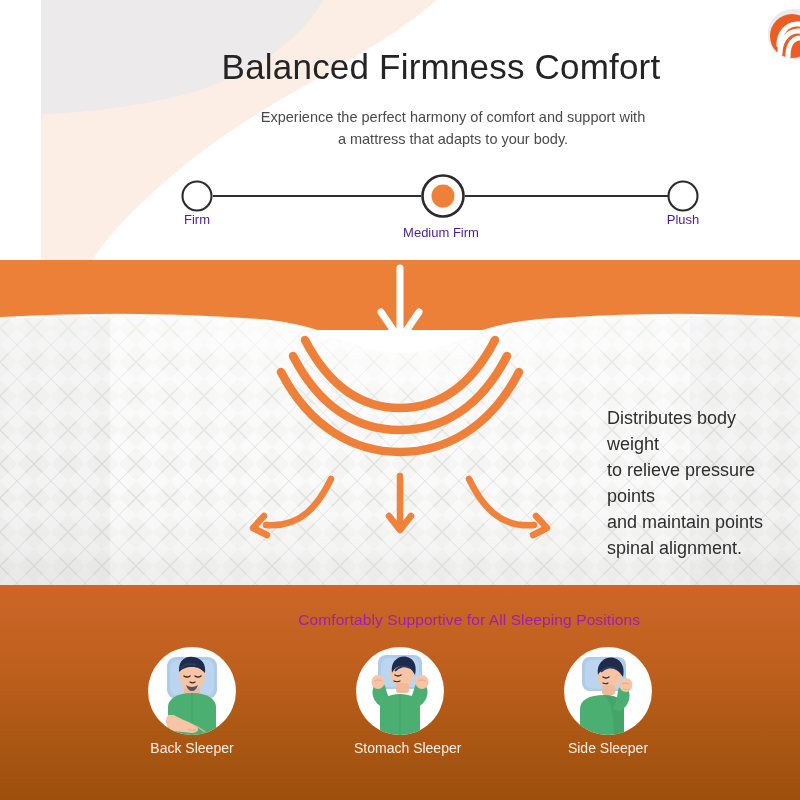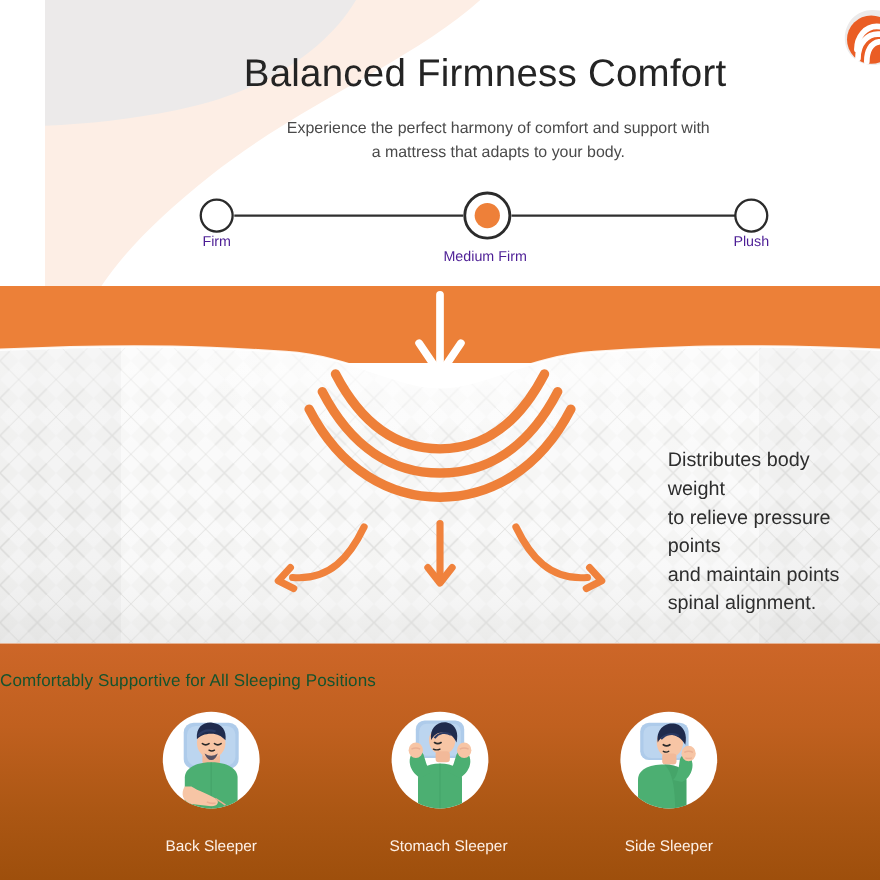--- a/index.html
+++ b/index.html
@@ -58,31 +58,31 @@
     font-size:18px; line-height:1.45; color:#2e2e2e;
   }
 
   
   .positions {
     position:absolute; left:0; top:585px; width:800px; height:215px;
     background:linear-gradient(180deg, #cd6628 0%, #c0601f 35%, #ac5714 70%, #9e4f0c 100%);
     overflow:hidden;
   }
   .positions-heading {
-    position:absolute; left:0; top:611px; width:640px; text-align:left;
-    font-size:15.5px; color:#14532d; font-weight:400; letter-spacing:.1px;
+    position:absolute; left:0; top:611px; width:640px; text-align:right;
+    font-size:15.5px; color:#a21caf; font-weight:400; letter-spacing:.1px;
   }
   .sleepers {
     position:absolute; left:0; top:645px; width:800px; height:130px;
     display:flex; justify-content:center; gap:116px;
   }
   .sleeper { width:92px; text-align:center; }
   .sleeper-art { width:92px; height:92px; margin:0 auto; display:block; }
   .sleeper-label {
-    margin-top:24px; font-size:14px; color:#fdf0e6; white-space:nowrap;
+    margin-top:3px; font-size:14px; color:#fdf0e6; white-space:nowrap;
   }
 </style>
 </head>
 <body>
 
 <div id="infographic">
 
   <div class="hero">
 
     <svg class="hero-bg" viewBox="0 0 800 260">

